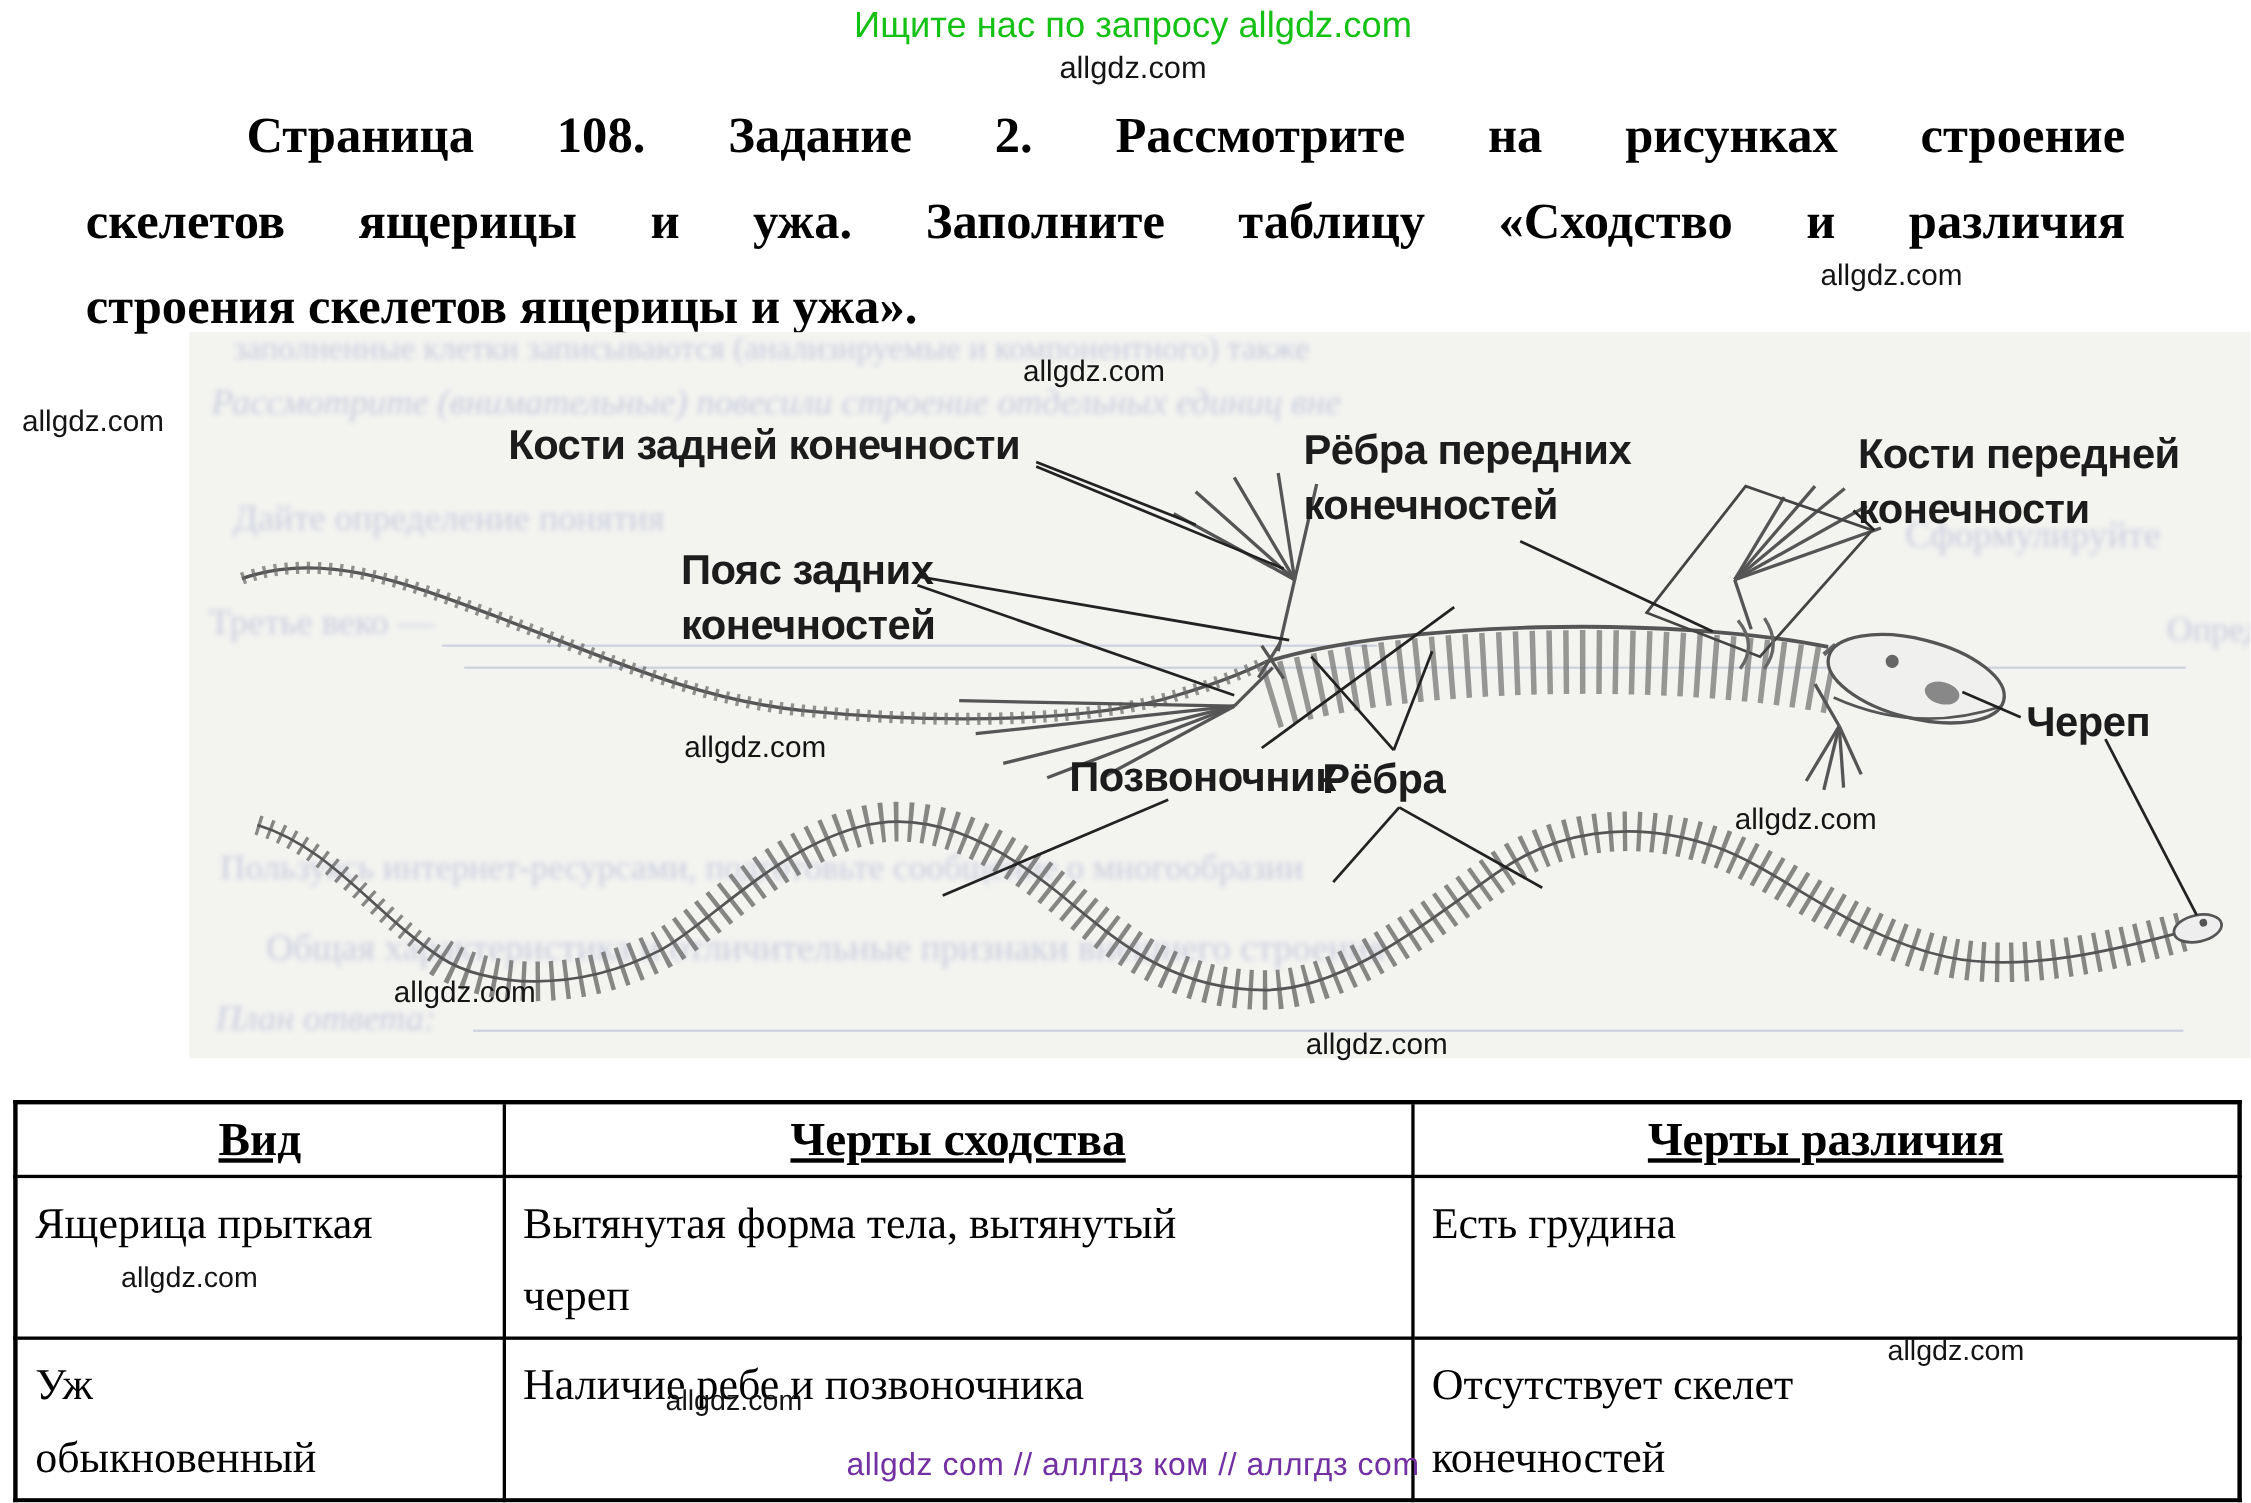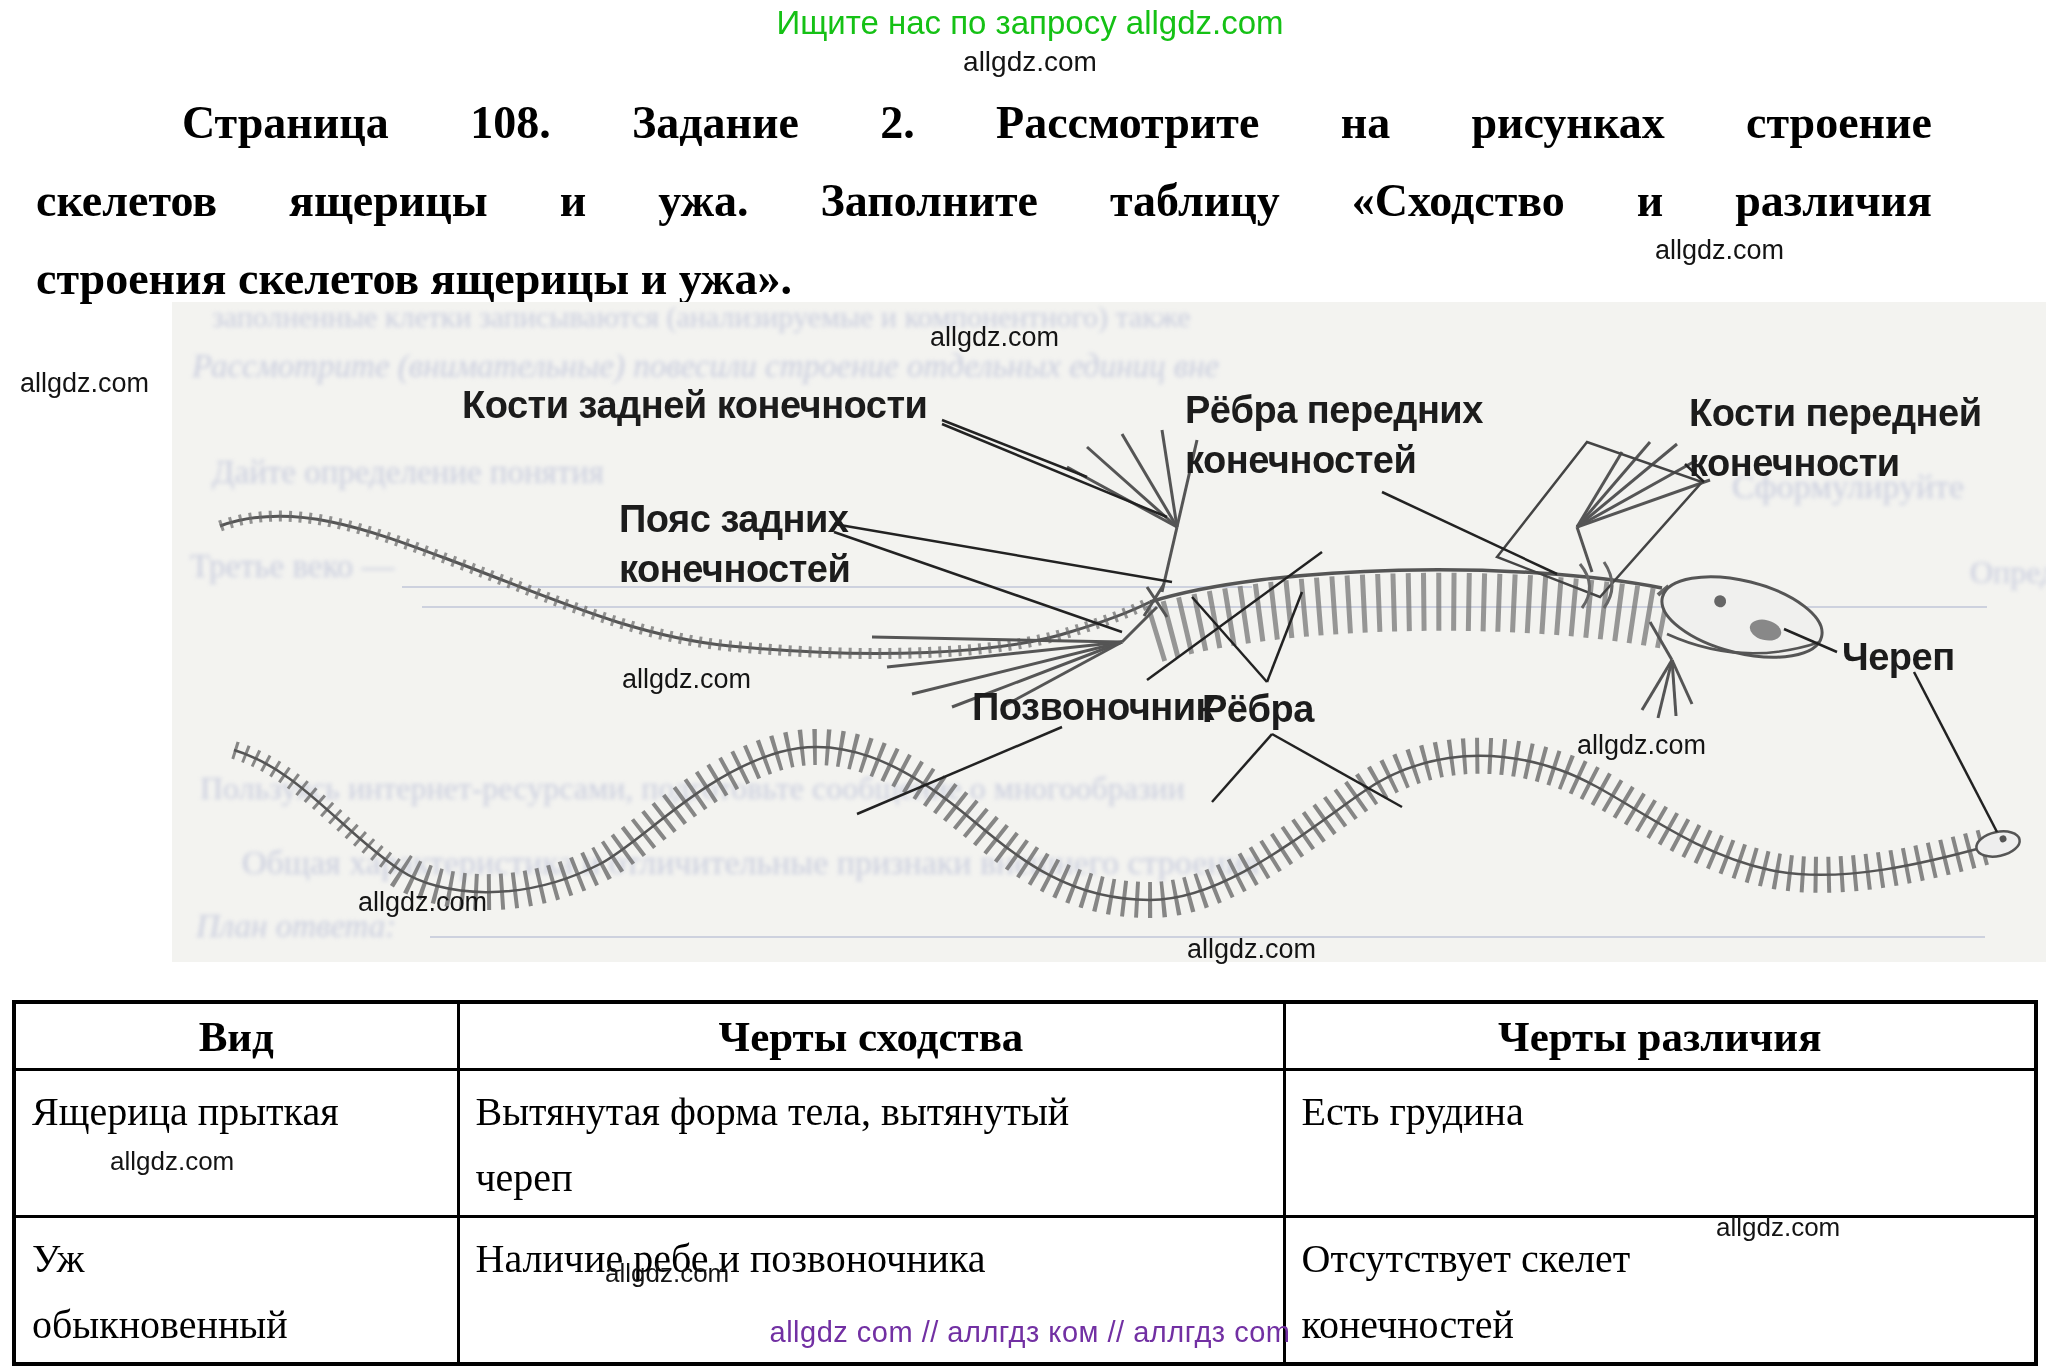--- a/index.html
+++ b/index.html
@@ -10,39 +10,39 @@
   #promo{position:absolute;top:4px;left:0;width:100%;text-align:center;
          font-family:"Liberation Sans",sans-serif;font-size:33px;color:#15c115;}
   .wm{position:absolute;font-family:"Liberation Sans",sans-serif;font-size:27px;color:#141414;
       letter-spacing:0px;white-space:nowrap;}
   .wm.small{font-size:26px;}
   #wm-top{top:46px;left:50%;transform:translateX(-50%);font-size:28px;}
 
   
   #heading{position:absolute;top:84px;left:36px;width:1896px;
            font-weight:bold;font-size:46px;line-height:78px;color:#000;}
-  #heading .hl{text-align:justify;text-align-last:justify;}
+  #heading .hl{text-align:justify;text-align-last:justify;margin-left:42px;}
   #heading .hl.first{text-indent:146px;}
   #heading .hl.last{text-align:left;text-align-last:left;}
 
   
   #scan{position:absolute;left:172px;top:302px;width:1874px;height:660px;background:#f3f3f0;}
   #scan svg{position:absolute;left:0;top:0;}
   .bleed{position:absolute;font-family:"Liberation Serif",serif;color:#a7aecf;opacity:.55;
          filter:blur(2.2px);white-space:nowrap;}
   .rule{position:absolute;height:2px;background:#c3c8da;opacity:.8;}
   .dlabel{position:absolute;font-family:"Liberation Sans",sans-serif;font-weight:700;
           font-size:38px;line-height:50px;color:#1c1c1c;letter-spacing:-0.5px;white-space:nowrap;}
   .dlabel.center{text-align:center;}
 
   
   #answer-table{position:absolute;left:12px;top:1000px;border-collapse:collapse;table-layout:fixed;}
   #answer-table th,#answer-table td{border:3px solid #000;}
   #answer-table{border:4px solid #000;}
-  #answer-table th{height:64px;font-weight:bold;font-size:43px;vertical-align:middle;padding:0 6px;}
+  #answer-table th{height:64px;font-weight:bold;font-size:43px;vertical-align:middle;padding:0 6px;text-decoration:underline;}
   #answer-table td{height:118px;font-size:40px;line-height:66px;vertical-align:top;padding:8px 16px 4px 16px;position:relative;}
   .cellspan{display:inline-block;}
   .maxw700{max-width:700px;}
   .maxw430{max-width:430px;}
   .maxw300{max-width:300px;}
 
   
   #footer{position:absolute;top:1316px;left:0;width:100%;text-align:center;
           font-family:"Liberation Sans",sans-serif;font-size:29px;color:#7230a3;letter-spacing:.5px;}
 </style>

